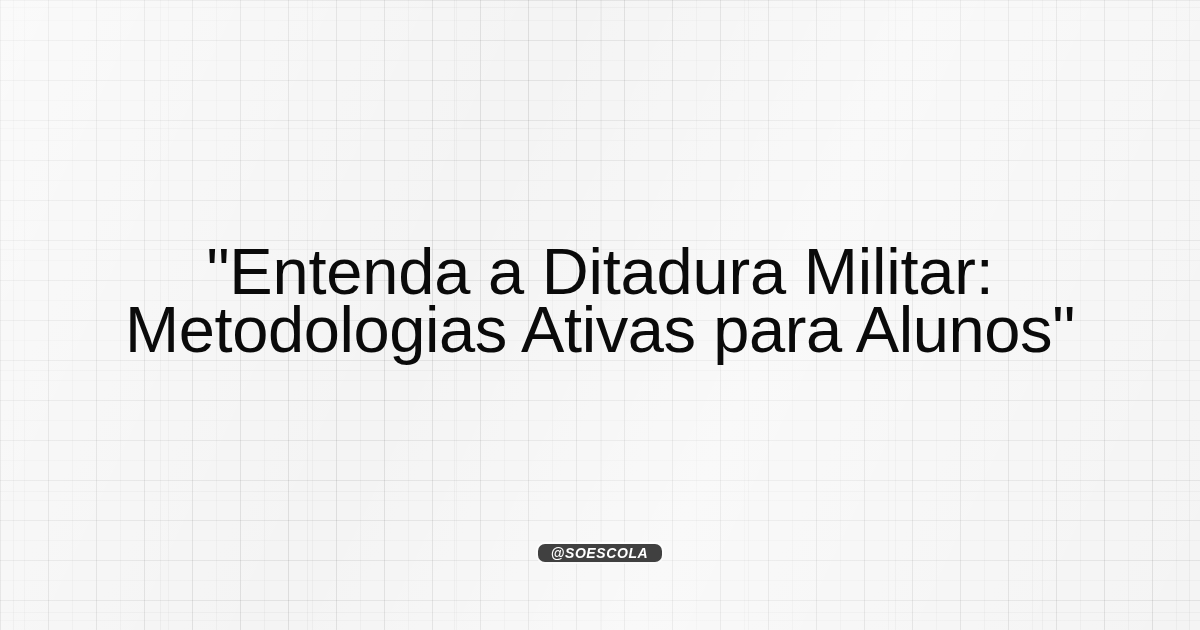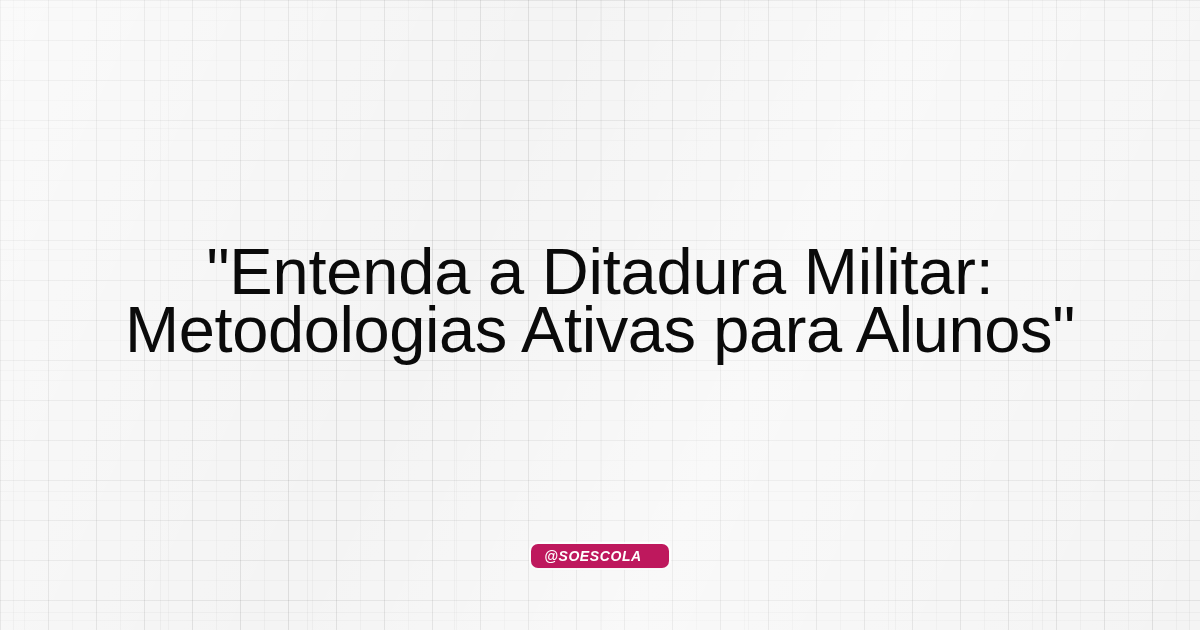--- a/index.html
+++ b/index.html
@@ -97,24 +97,24 @@
     top: 544px;
     display: flex;
     justify-content: center;
     align-items: center;
   }
 
   .handle-badge {
     display: inline-flex;
     align-items: center;
     justify-content: center;
-    height: 24px;
-    padding: 0 27px 1px 13px;
+    height: 18px;
+    padding: 0 14px 1px 13px;
     border-radius: 7px;
-    background: #be185d;
+    background: #404040;
     color: #ffffff;
     font-family: "Liberation Sans", "DejaVu Sans", sans-serif;
     font-size: 14px;
     font-weight: 700;
     font-style: italic;
     letter-spacing: 0.6px;
     box-shadow: 0 0 0 2px rgba(255,255,255,0.75),
                 0 1px 2px rgba(0,0,0,0.12);
     white-space: nowrap;
   }

